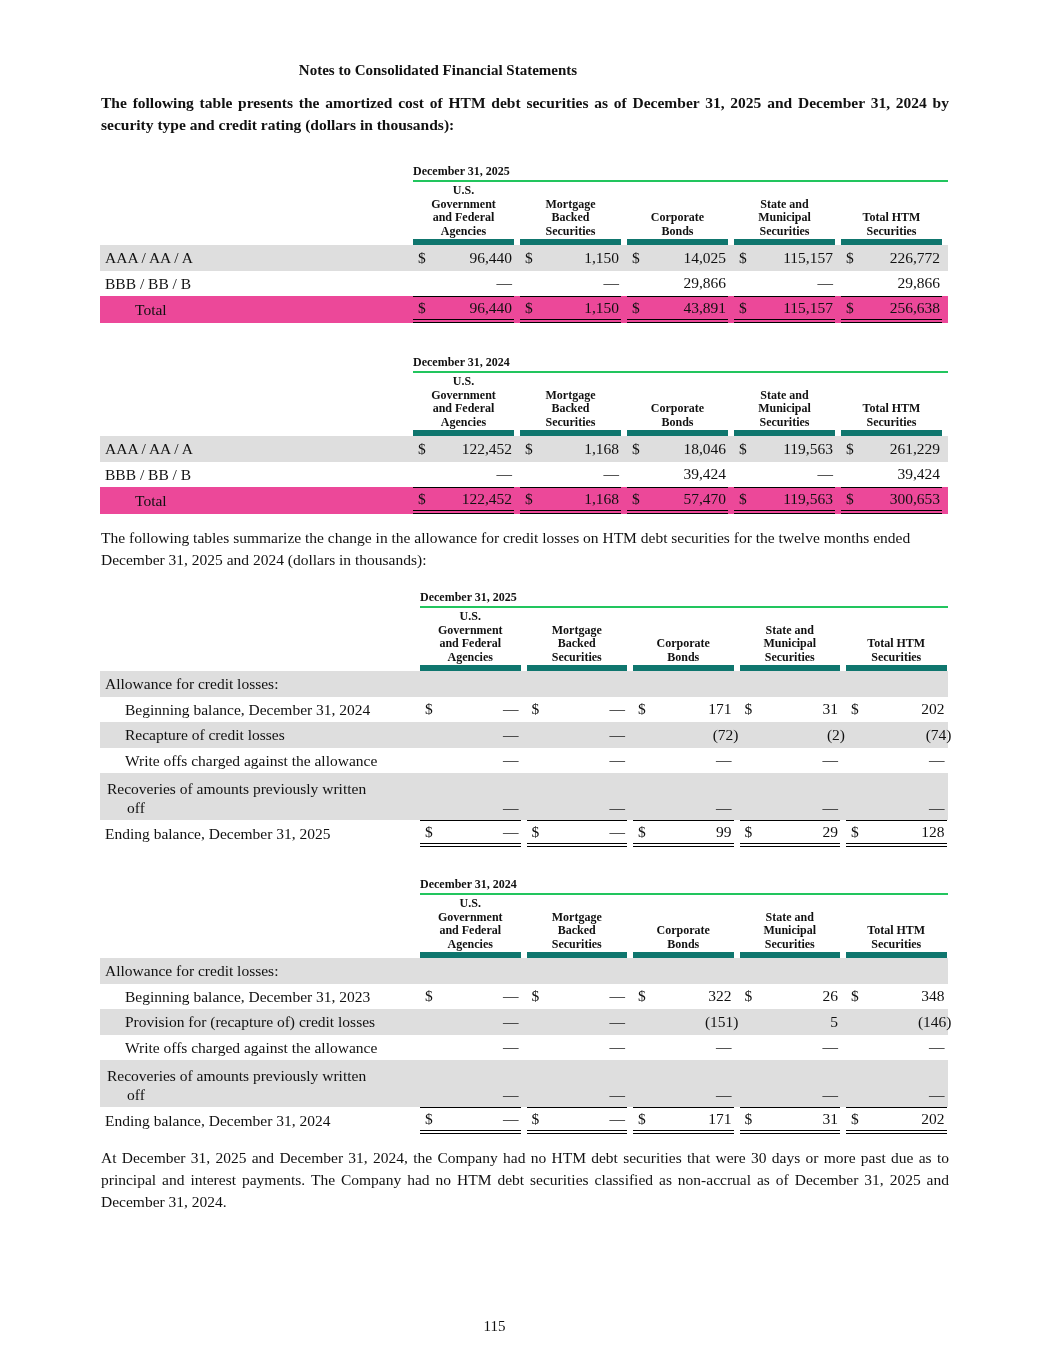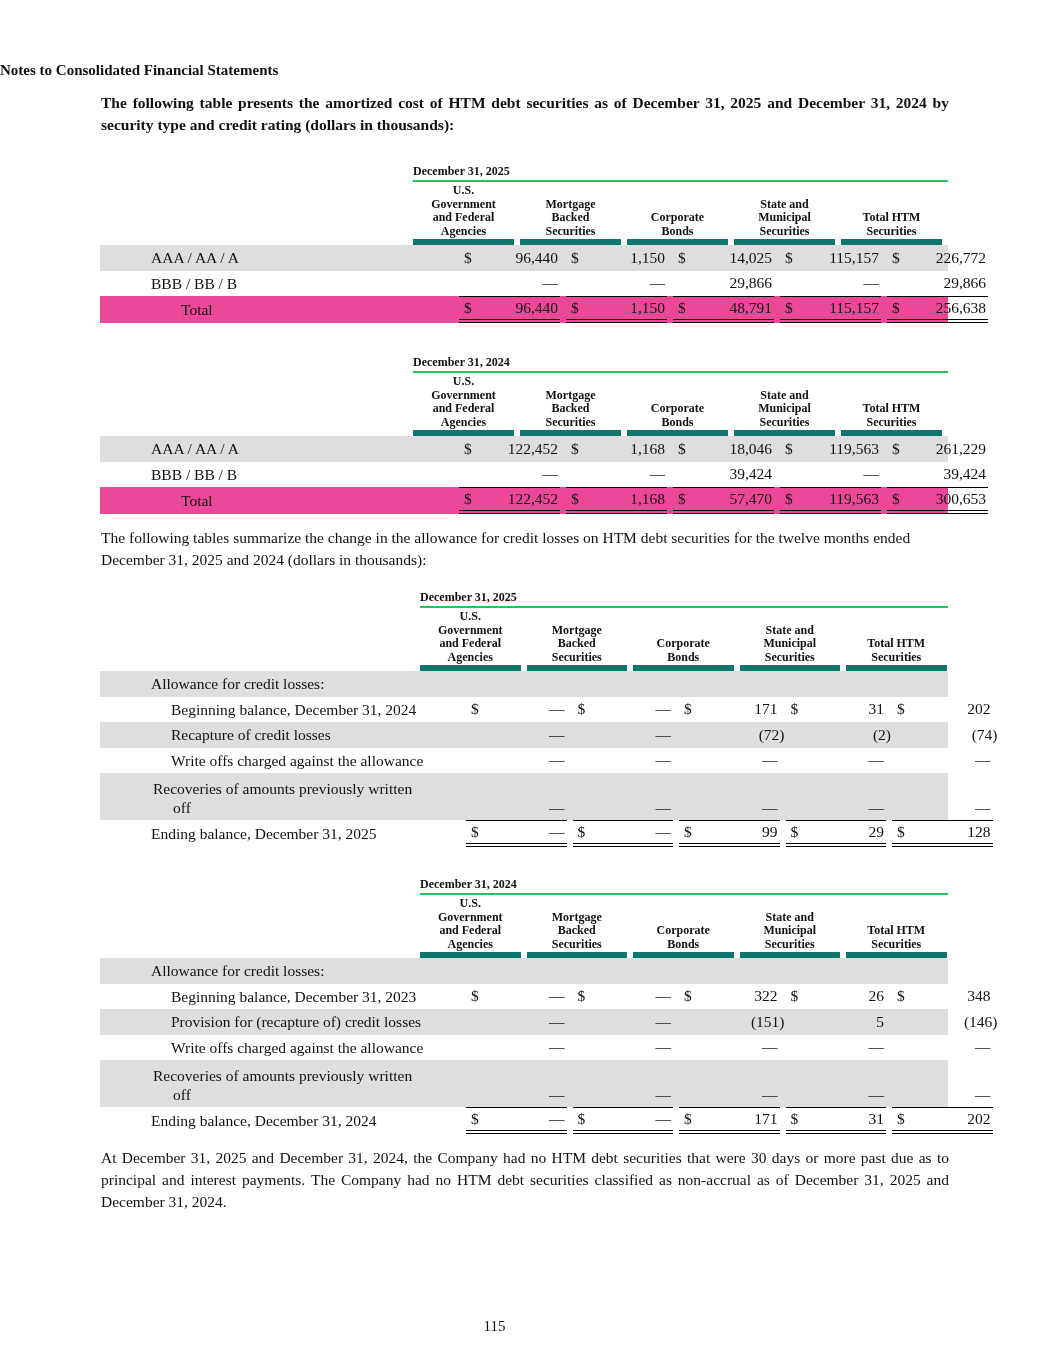--- a/index.html
+++ b/index.html
@@ -1,21 +1,21 @@
 <!DOCTYPE html>
 <html><head>
 <meta charset="utf-8">
 <style>
   html, body { margin: 0; padding: 0; background: #ffffff; }
   body {
     width: 1048px; height: 1365px; position: relative; overflow: hidden;
     font-family: "Liberation Serif", "DejaVu Serif", serif; color: #111;
   }
   .page-title {
-    position: absolute; top: 62px; left: 0; width: 876px; 
+    position: absolute; top: 62px; left: 0; width: 876px; text-align: center;
     font-weight: bold; font-size: 15px;
   }
   .para {
     position: absolute; left: 101px; width: 848px; font-size: 15.5px; line-height: 22px;
     text-align: justify;
   }
   .para.left { text-align: left; }
   .page-number {
     position: absolute; top: 1318px; left: 0; width: 989px; text-align: center; font-size: 15px;
   }
@@ -33,21 +33,21 @@
     flex: none; width: 101px; margin-right: 6px; border-bottom: 6px solid #0f766e;
     font-weight: bold; font-size: 12px; line-height: 13.5px; text-align: center;
     display: flex; align-items: flex-end; justify-content: center; padding-bottom: 1px;
   }
   .hdr-cell:last-child { margin-right: 0; }
   .tbl.alw .hdr-cell { width: 100.5px; }
 
   .row { display: flex; height: 25.5px; align-items: center; font-size: 15.5px; }
   .row.shade { background: #dedede; }
   .row.tall { height: 47px; align-items: flex-end; padding-bottom: 3px; box-sizing: border-box; }
-  .row .label { width: 313px; flex: none; padding-left: 5px; box-sizing: border-box; line-height: 19px; margin-left: 46px; }
+  .row .label { width: 313px; flex: none; padding-left: 5px; box-sizing: border-box; line-height: 19px; }
   .tbl.alw .row .label { width: 320px; }
   .row .label.indent1 { padding-left: 35px; }
   .row .label.indent2 { padding-left: 25px; }
   .row .label.wrap { padding-left: 7px; }
   .row .label.wrap .cont { padding-left: 20px; display: block; }
   .cell {
     flex: none; width: 101px; margin-right: 6px; height: 100%; box-sizing: border-box;
     display: flex; align-items: center; justify-content: space-between; padding: 0 2px 0 5px;
   }
   .tbl.alw .cell { width: 100.5px; }
@@ -159,21 +159,21 @@
         <div class="cell">
           <span class="cur">$</span>
           <span class="amt">96,440</span>
         </div>
         <div class="cell">
           <span class="cur">$</span>
           <span class="amt">1,150</span>
         </div>
         <div class="cell">
           <span class="cur">$</span>
-          <span class="amt">48,791</span>
+          <span class="amt">43,891</span>
         </div>
         <div class="cell">
           <span class="cur">$</span>
           <span class="amt">115,157</span>
         </div>
         <div class="cell">
           <span class="cur">$</span>
           <span class="amt">256,638</span>
         </div>
       </div>

